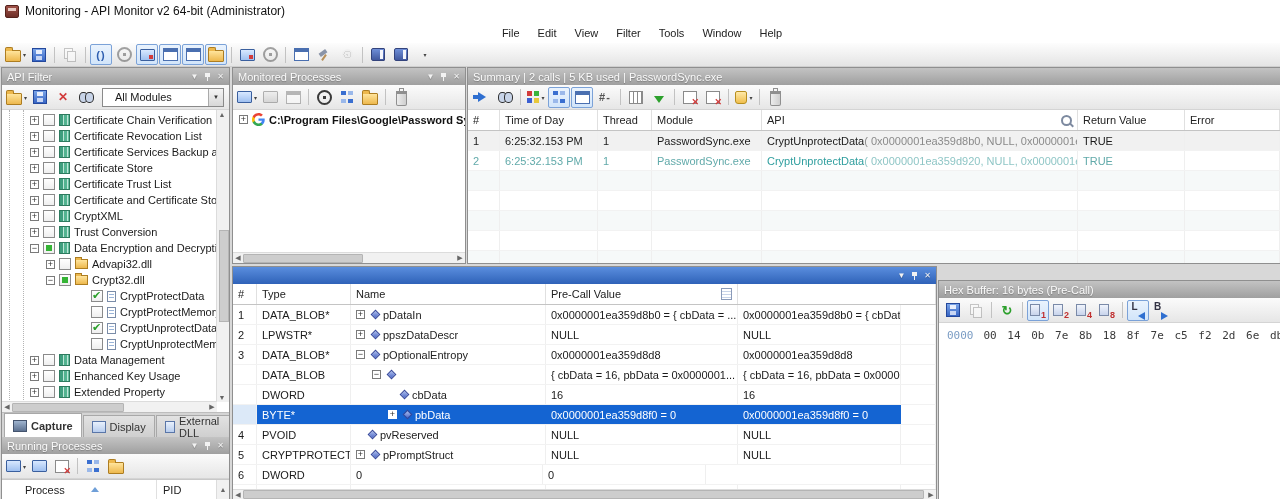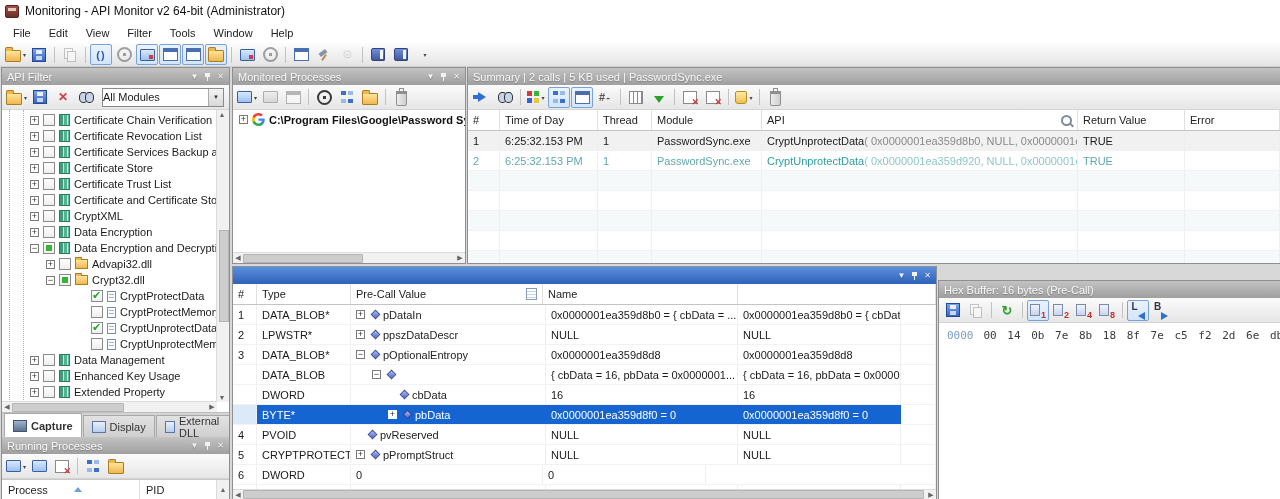--- a/index.html
+++ b/index.html
@@ -4,21 +4,21 @@
 <style>
   html,body{margin:0;padding:0;background:#999;}
   #app{position:relative;width:1280px;height:499px;background:#d8d8d8;overflow:hidden;
        font-family:"Liberation Sans",sans-serif;font-size:11px;color:#1a1a1a;}
 
   
   .titlebar{position:absolute;top:0;left:0;right:0;height:22px;background:#fff;display:flex;align-items:center;gap:6px;padding-left:5px;}
   .appico{width:12px;height:11px;background:linear-gradient(#a05248,#6e2f28);border:1px solid #55221c;border-radius:2px;position:relative;}
   .appico:after{content:"";position:absolute;left:2px;top:2px;right:2px;height:3px;background:#e8c9c2;}
   .title-text{font-size:12px;color:#111;}
-  .menubar{position:absolute;top:22px;left:0;right:0;height:21px;background:#fff;display:flex;align-items:stretch;padding-left:4px;}
+  .menubar{position:absolute;top:22px;left:0;right:0;height:21px;background:#fff;display:flex;align-items:stretch;padding-left:4px;justify-content:center;}
   .mi{display:flex;align-items:center;padding:0 9px;color:#222;}
   .toolbar{position:absolute;top:43px;left:0;right:0;height:23px;background:linear-gradient(#fdfdfd,#e4e4e4);border-bottom:1px solid #cfcfcf;display:flex;align-items:center;padding-left:4px;gap:1px;}
 
   .tbtn{display:inline-flex;align-items:center;justify-content:center;min-width:20px;height:19px;border:1px solid transparent;border-radius:2px;position:relative;}
   .tbtn.boxed{border-color:#7ba2d8;background:linear-gradient(#eaf3fd,#d2e5fa);}
   .tbtn.dis{opacity:.45;filter:grayscale(1);}
   .vsep{width:1px;height:16px;background:#c2c2c2;margin:0 3px;}
   .ddarrow{font-size:6px;color:#444;margin-left:2px;}
 
   
@@ -86,21 +86,21 @@
   .cap.blue{background:linear-gradient(#5a8ede,#2f62b8);}
   .capbtns{margin-left:auto;display:flex;align-items:center;gap:6px;}
   .capbtn{color:#f2f2f2;font-size:8px;line-height:1;cursor:default;}
   .pinbtn{width:7px;height:9px;position:relative;}
   .pinbtn:before{content:"";position:absolute;left:1px;top:1px;width:5px;height:4px;background:#f2f2f2;}
   .pinbtn:after{content:"";position:absolute;left:3px;top:5px;width:1px;height:4px;background:#f2f2f2;}
 
   .ptoolbar{flex:0 0 24px;display:flex;align-items:center;gap:1px;padding:0 3px;background:linear-gradient(#fbfbfb,#e6e6e6);border-bottom:1px solid #d4d4d4;}
 
   
-  .combo{flex:1;height:17px;margin-left:4px;margin-right:2px;border:1px solid #8a8a8a;background:#fff;display:flex;align-items:center;padding-left:0;position:relative;}
+  .combo{flex:1;height:17px;margin-left:4px;margin-right:2px;border:1px solid #8a8a8a;background:#fff;display:flex;align-items:center;padding-left:12px;position:relative;}
   .combo .cdd{position:absolute;right:0;top:0;bottom:0;width:14px;background:linear-gradient(#f4f4f4,#d8d8d8);border-left:1px solid #aaa;display:flex;align-items:center;justify-content:center;font-size:6px;color:#333;}
   .treewrap{position:relative;flex:1;overflow:hidden;background:#fff;}
   .treeinner{position:absolute;left:0;top:2px;right:12px;bottom:10px;overflow:hidden;}
   .guide{position:absolute;top:0;bottom:0;border-left:1px dotted #b4b4b4;}
   .trow{height:16px;display:flex;align-items:center;gap:4px;white-space:nowrap;}
   .exp{flex:0 0 9px;width:9px;height:9px;border:1px solid #7a7a7a;background:#fff;font-size:9px;line-height:7px;text-align:center;color:#333;box-sizing:border-box;}
   .expsp{flex:0 0 9px;width:9px;height:9px;}
   .cb{flex:0 0 12px;width:12px;height:12px;border:1px solid #8a8a8a;background:linear-gradient(#fff,#efefef);position:relative;box-sizing:border-box;}
   .cb.part:after{content:"";position:absolute;left:2px;top:2px;right:2px;bottom:2px;background:#35b435;}
   .cb.checked:after{content:"\2714";position:absolute;left:0px;top:-2px;color:#2ca02c;font-size:11px;}
@@ -314,21 +314,21 @@
           <div class="trow" style="padding-left: 28px;">
             <span class="exp">+</span>
             <span class="cb"></span>
             <span class="nico-cat"></span>
             <span>CryptXML</span>
           </div>
           <div class="trow" style="padding-left: 28px;">
             <span class="exp">+</span>
             <span class="cb"></span>
             <span class="nico-cat"></span>
-            <span>Data Encryption</span>
+            <span>Trust Conversion</span>
           </div>
           <div class="trow" style="padding-left: 28px;">
             <span class="exp">−</span>
             <span class="cb part"></span>
             <span class="nico-cat"></span>
             <span>Data Encryption and Decrypti</span>
           </div>
           <div class="trow" style="padding-left: 44px;">
             <span class="exp">+</span>
             <span class="cb"></span>
@@ -431,21 +431,21 @@
         </span>
       <span class="vsep"></span>
       <span class="tbtn">
           <span class="g-proctree"></span>
         </span>
       <span class="tbtn">
           <span class="g-folder"></span>
         </span>
     </div>
     <div class="rpcols" id="rpcols">
-        <div class="rpcol" style="width: 125px;">
+        <div class="rpcol" style="width: 125px; margin-left: 17px;">
           <span>Process</span>
           <span class="sortup"></span>
         </div>
         <div class="rpcol" style="flex: 1 1 0%;">
           <span>PID</span>
         </div>
         <div class="rpscrolltip">▲</div>
       </div>
   </section>
 
@@ -657,26 +657,26 @@
         <span class="capbtn">✕</span>
       </span>
     </header>
     <div class="grid-head" id="par-head">
         <div class="hcell" style="width: 24px;">
           <span>#</span>
         </div>
         <div class="hcell" style="width: 94px;">
           <span>Type</span>
         </div>
+        <div class="hcell" style="width: 195px;">
+          <span>Name</span>
+        </div>
         <div class="hcell" style="width: 192px;">
           <span>Pre-Call Value</span>
           <span class="hdrico"></span>
-        </div>
-        <div class="hcell" style="width: 195px;">
-          <span>Name</span>
         </div>
         <div class="hcell" style="flex: 1 1 0%;"></div>
       </div>
     <div class="grid-body" id="par-body">
         <div class="drow">
           <div class="dcell" style="width: 24px;">1</div>
           <div class="dcell" style="width: 94px;">DATA_BLOB*</div>
           <div class="dcell" style="width: 195px;">
             <span style="width: 0px; flex: 0 0 0px;"></span>
             <span class="exp" style="margin-right: 3px;">+</span>

